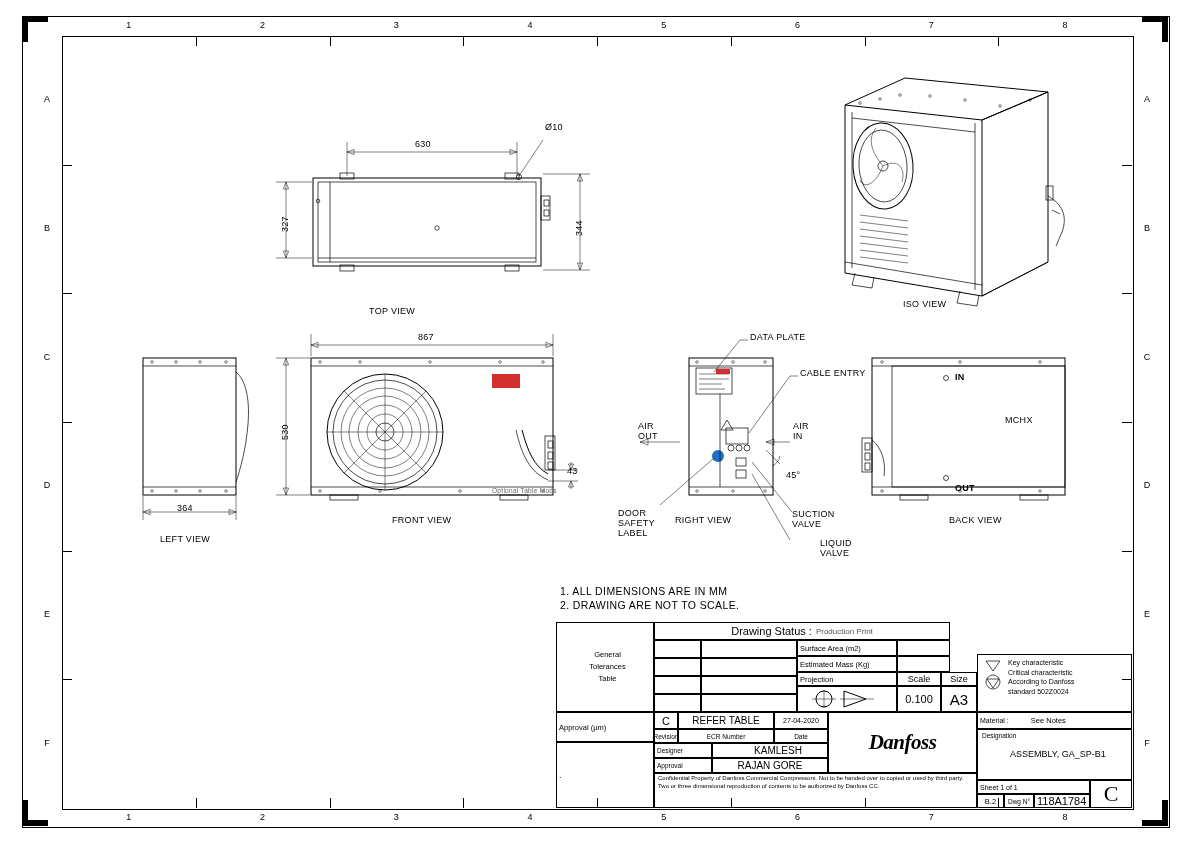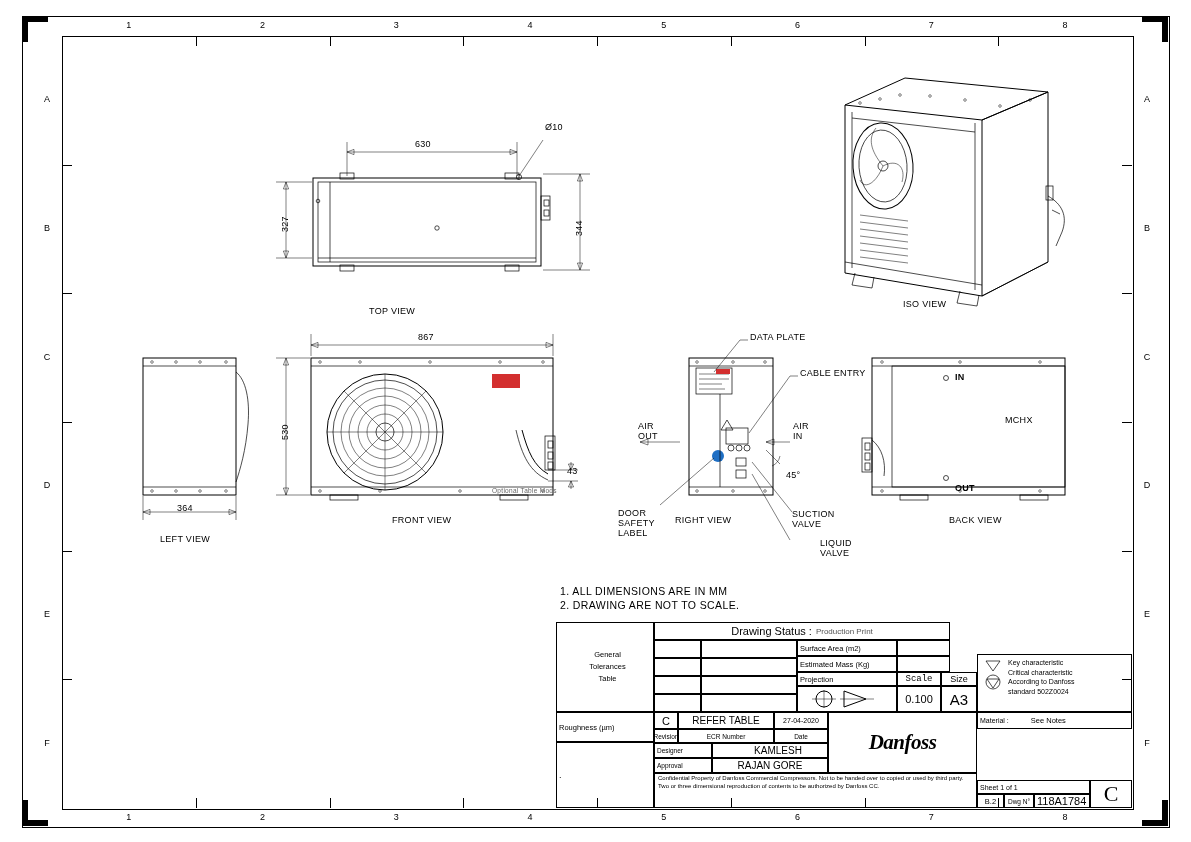--- a/index.html
+++ b/index.html
@@ -414,21 +414,21 @@
   <div class="notes" style="left:560px;top:599px;">2. DRAWING ARE NOT TO SCALE.</div>
 
   <div id="titleblock">
 
     <div class="cell c" style="left:0;top:0;width:98px;height:90px;flex-direction:column;line-height:12px;padding-left:7px;">
       <span>General</span>
       <span>Tolerances</span>
       <span>Table</span>
     </div>
     <div class="cell" style="left:0;top:90px;width:98px;height:30px;">
-        <span>Roughness (µm)</span>
+        <span>Approval (µm)</span>
       </div>
     <div class="cell" style="left:0;top:120px;width:98px;height:66px;">
       <span style="font-size:9px;">.</span>
     </div>
 
     <div class="cell" style="left:98px;top:0;width:296px;height:18px;justify-content:center;">
       <span style="font-size:11px;">Drawing Status :</span>
       <span style="font-size:8px;margin-left:4px;color:#555;">Production Print</span>
     </div>
 
@@ -460,21 +460,21 @@
     <div class="cell c" style="left:241px;top:64px;width:100px;height:26px;">
       <svg width="74" height="20" style="position:relative;">
         <circle class="s" cx="14" cy="10" r="8"></circle>
         <line class="hair" x1="2" y1="10" x2="26" y2="10"></line>
         <line class="hair" x1="14" y1="1" x2="14" y2="19"></line>
         <path class="s" d="M34 2 L56 10 L34 18 Z"></path>
         <line class="hair" x1="30" y1="10" x2="64" y2="10"></line>
       </svg>
     </div>
     <div class="cell c" style="left:341px;top:50px;width:44px;height:14px;">
-        <span style="font-size:9px;font-family:Liberation Mono, monospace;">Scale</span>
+        <span style="font-size:9px;">Scale</span>
       </div>
     <div class="cell c" style="left:341px;top:64px;width:44px;height:26px;">
         <span style="font-size:11px;">0.100</span>
       </div>
     <div class="cell c" style="left:385px;top:50px;width:36px;height:14px;">
         <span style="font-size:9px;">Size</span>
       </div>
     <div class="cell c" style="left:385px;top:64px;width:36px;height:26px;">
         <span style="font-size:15px;">A3</span>
       </div>
@@ -530,20 +530,24 @@
         <span>Key characteristic</span><br>
         <span>Critical characteristic</span><br>
         <span>According to Danfoss</span><br>
         <span>standard 502Z0024</span>
       </span>
     </div>
     <div class="cell" style="left:421px;top:90px;width:155px;height:17px;">
       <span style="font-size:7px;">Material :</span>
       <span style="font-size:7.5px;margin-left:22px;">See Notes</span>
     </div>
+    <div class="cell" style="left:421px;top:107px;width:155px;height:51px;flex-direction:column;align-items:flex-start;padding:2px 4px;">
+      <span style="font-size:6.5px;">Designation</span>
+      <span style="font-size:9px;margin:10px 0 0 28px;">ASSEMBLY, GA_SP-B1</span>
+    </div>
     <div class="cell" style="left:421px;top:158px;width:113px;height:14px;">
         <span style="font-size:7px;">Sheet 1 of 1</span>
       </div>
     <div class="cell c" style="left:421px;top:172px;width:27px;height:14px;">
         <span style="font-size:7.5px;">B.2</span>
       </div>
     <div class="cell c" style="left:448px;top:172px;width:30px;height:14px;">
         <span style="font-size:6.5px;">Dwg N°</span>
       </div>
     <div class="cell" style="left:478px;top:172px;width:56px;height:14px;">

